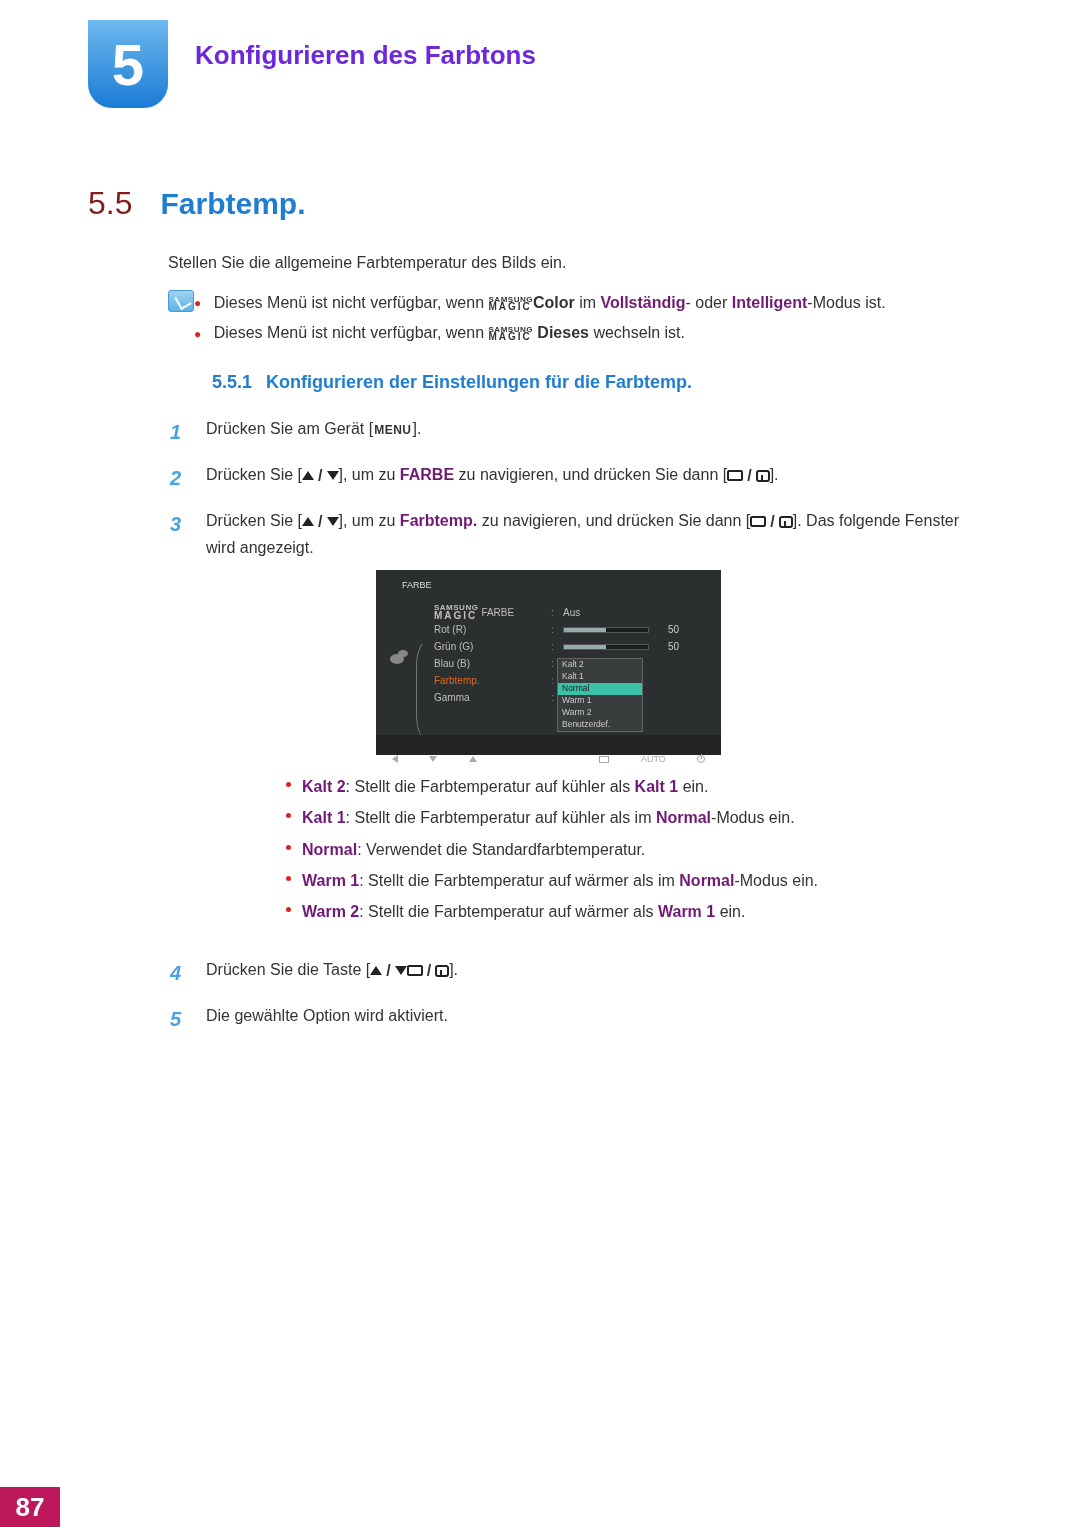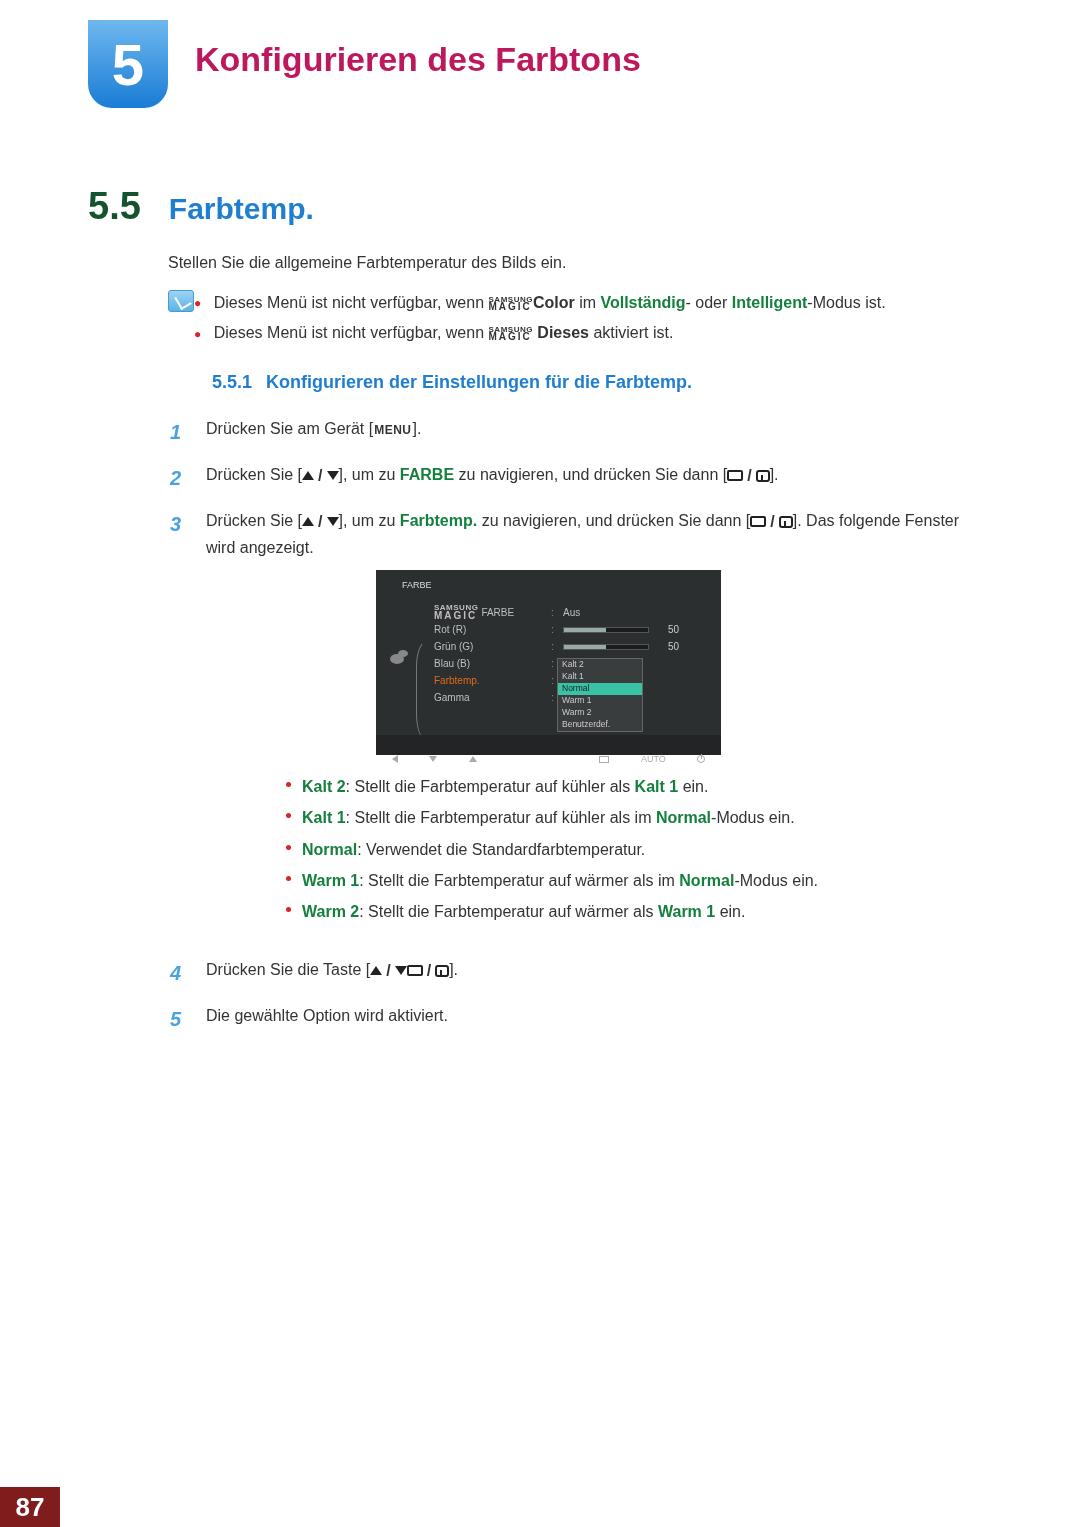--- a/index.html
+++ b/index.html
@@ -24,36 +24,36 @@
     font-size: 58px;
     font-weight: bold;
     display: flex;
     align-items: center;
     justify-content: center;
   }
   .chapter-title {
     position: absolute;
     left: 195px;
     top: 40px;
-    font-size: 34px;
-    font-weight: bold;
-    color: #be185d;
+    font-size: 26px;
+    font-weight: bold;
+    color: #6d28d9;
   }
   .section-row {
     position: absolute;
     left: 88px;
     top: 185px;
     display: flex;
     align-items: baseline;
     gap: 28px;
   }
   .section-num {
-    font-size: 38px;
-    color: #14532d;
-    font-weight: bold;
+    font-size: 32px;
+    color: #7f1d1d;
+    font-weight: normal;
   }
   .section-title {
     font-size: 30px;
     color: #1f7ed0;
     font-weight: bold;
   }
   .intro {
     position: absolute;
     left: 168px;
     top: 254px;
@@ -92,21 +92,21 @@
   .note-list .dot { color: #d22; margin-right: 8px; font-size: 12px; display:inline-block; vertical-align: middle;}
   .magic {
     display: inline-block;
     line-height: 0.8;
     vertical-align: middle;
     text-align: left;
   }
   .magic .top { font-size: 8px; font-weight: bold; letter-spacing: 0.5px; display:block; }
   .magic .bot { font-size: 10px; font-weight: bold; letter-spacing: 2px; display:block; }
   .bold { font-weight: bold; }
-  .red { color: #15803d; font-weight: bold; }
+  .red { color: #701a75; font-weight: bold; }
   .subsection {
     position: absolute;
     left: 168px;
     top: 372px;
     font-size: 18px;
     color: #1f7ed0;
     font-weight: bold;
     margin-left: 44px;
   }
   .subsection .num { margin-right: 14px; }
@@ -235,21 +235,21 @@
     background: #b8ad92;
     display: flex;
     align-items: center;
     justify-content: flex-end;
     padding-right: 16px;
     color: #5a5543;
     font-size: 16px;
   }
   .footer-page {
     width: 60px;
-    background: #7f1d1d;
+    background: #be185d;
     color: #fff;
     font-size: 26px;
     font-weight: bold;
     display: flex;
     align-items: center;
     justify-content: center;
   }
   .footer-gap { width: 60px; }
 </style>
 </head>
@@ -267,21 +267,21 @@
 
 <div class="note-block">
   <div class="note-icon"></div>
   <div class="note-list">
     <div>
       <span class="dot">●</span>
       <span>Dieses Menü ist nicht verfügbar, wenn </span><span class="magic"><span class="top">SAMSUNG</span><span class="bot">MAGIC</span></span><span class="bold">Color</span><span> im </span><span class="red">Vollständig</span><span>- oder </span><span class="red">Intelligent</span><span>-Modus ist.</span>
     </div>
     <div>
       <span class="dot">●</span>
-      <span>Dieses Menü ist nicht verfügbar, wenn </span><span class="magic"><span class="top">SAMSUNG</span><span class="bot">MAGIC</span></span><span class="bold"> Dieses</span><span> aktiviert ist.</span>
+      <span>Dieses Menü ist nicht verfügbar, wenn </span><span class="magic"><span class="top">SAMSUNG</span><span class="bot">MAGIC</span></span><span class="bold"> Dieses</span><span> wechseln ist.</span>
     </div>
   </div>
 </div>
 
 <div class="subsection">
   <span class="num">5.5.1</span><span>Konfigurieren der Einstellungen für die Farbtemp.</span>
 </div>
 
 <div class="steps">
   <div class="step">

